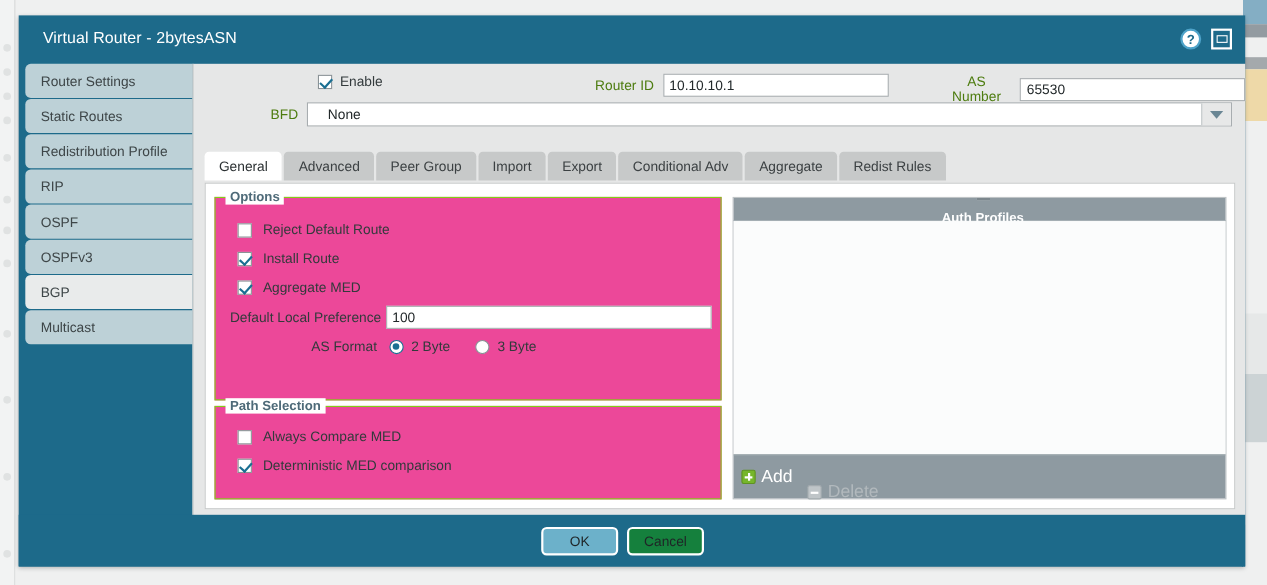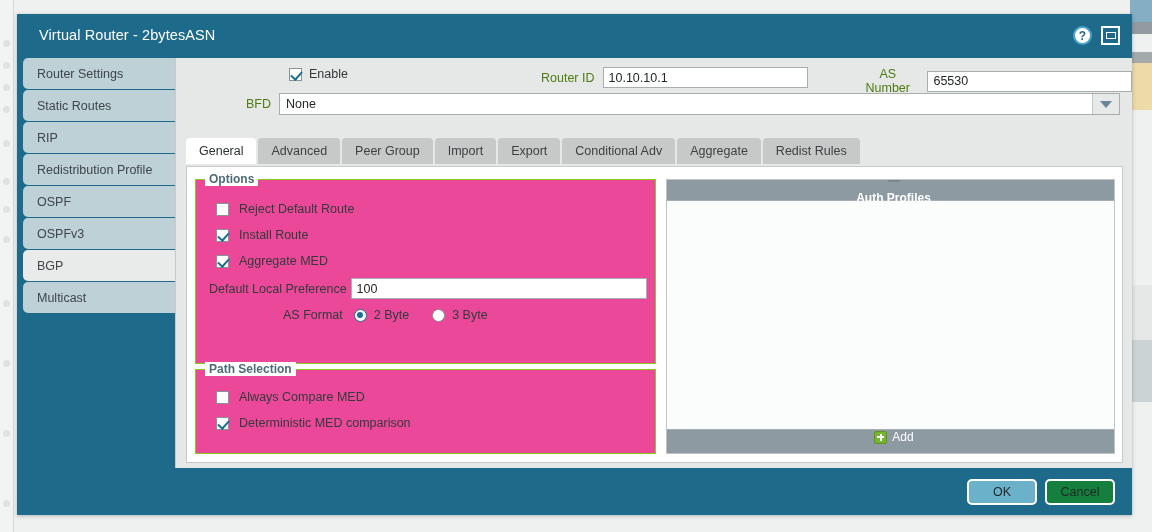--- a/index.html
+++ b/index.html
@@ -157,21 +157,21 @@
     font-family: "Liberation Sans", sans-serif; font-size: 12.5px;
     color: #22282a; outline: none;
   }
 
   .routerid-wrap { position: absolute; left: 365px; top: 9px; display: flex; align-items: center; gap: 8px; }
   .asn-wrap { position: absolute; left: 680px; top: 9px; display: flex; align-items: center; gap: 8px; }
   .bfd-wrap { position: absolute; left: 70px; top: 35px; right: 12px; display: flex; align-items: center; gap: 8px; }
   .bfd-select {
     flex: 1; position: relative; height: 22px;
     background: #ffffff; border: 1px solid #a8adb0;
-    display: flex; align-items: center; padding-left: 6px;
+    display: flex; align-items: center; padding-left: 18px;
     font-size: 12.5px; color: #22282a; cursor: pointer;
   }
   .bfd-arrow {
     position: absolute; right: 0; top: 0; bottom: 0; width: 27px;
     background: #e7e8e8; border-left: 1px solid #c3c7c9;
     display: flex; align-items: center; justify-content: center;
   }
   .caret-down {
     width: 0; height: 0;
     border-left: 6px solid transparent; border-right: 6px solid transparent;
@@ -251,45 +251,44 @@
   }
   .head-chk {
     width: 12px; height: 12px; background: #c9ced1;
     border: 1px solid #7c878d; position: relative; cursor: pointer;
   }
   .head-chk::after {
     content: ""; position: absolute; inset: 2px; background: #9aa3a8;
   }
   #auth-body { flex: 1; background: #fbfcfc; }
   #auth-foot {
-    height: 24px; background: #8e9aa1;
+    height: 40px; background: #8e9aa1;
     display: flex; align-items: center; gap: 14px;
     padding-left: 7px;
-    font-size: 12px; color: #ffffff;
+    font-size: 16px; color: #ffffff;
     border-top: 1px solid #a4aeb3;
-    flex-direction: column;
   }
   .foot-btn { display: flex; align-items: center; gap: 5px; cursor: pointer; }
   .foot-btn.disabled { color: #b2b9bd; cursor: default; margin-top: 28px; }
   .plus-icon, .minus-icon {
     width: 13px; height: 13px; border-radius: 2px;
     display: flex; align-items: center; justify-content: center;
     position: relative; flex: none;
   }
   .plus-icon { background: #76b62b; border: 1px solid #5e9221; }
   .plus-icon::before { content: ""; position: absolute; width: 7px; height: 2px; background: #ffffff; }
   .plus-icon::after  { content: ""; position: absolute; width: 2px; height: 7px; background: #ffffff; }
   .minus-icon { background: #bfc5c8; border: 1px solid #a3abaf; }
   .minus-icon::before { content: ""; position: absolute; width: 7px; height: 2px; background: #ffffff; }
 
   
   #dialog-footer {
     position: absolute; left: 0; right: 0; bottom: 0;
     height: 47px;
-    display: flex; align-items: center; justify-content: flex-end;
+    display: flex; align-items: center; justify-content: center;
     gap: 8px; padding-right: 17px;
     background: #1d6a8a;
   }
   .btn {
     min-width: 70px; height: 26px;
     border-radius: 5px;
     border: 2px solid #ffffff;
     display: flex; align-items: center; justify-content: center;
     font-size: 12.5px; color: #1f2527; cursor: pointer;
   }
@@ -339,24 +338,24 @@
   </div>
 
   <div id="sidebar">
     <div class="side-item">
       <span>Router Settings</span>
     </div>
     <div class="side-item">
       <span>Static Routes</span>
     </div>
     <div class="side-item">
+      <span>Redistribution Profile</span>
+    </div>
+    <div class="side-item">
       <span>RIP</span>
-    </div>
-    <div class="side-item">
-      <span>Redistribution Profile</span>
     </div>
     <div class="side-item">
       <span>OSPF</span>
     </div>
     <div class="side-item">
       <span>OSPFv3</span>
     </div>
     <div class="side-item selected">
       <span>BGP</span>
     </div>

